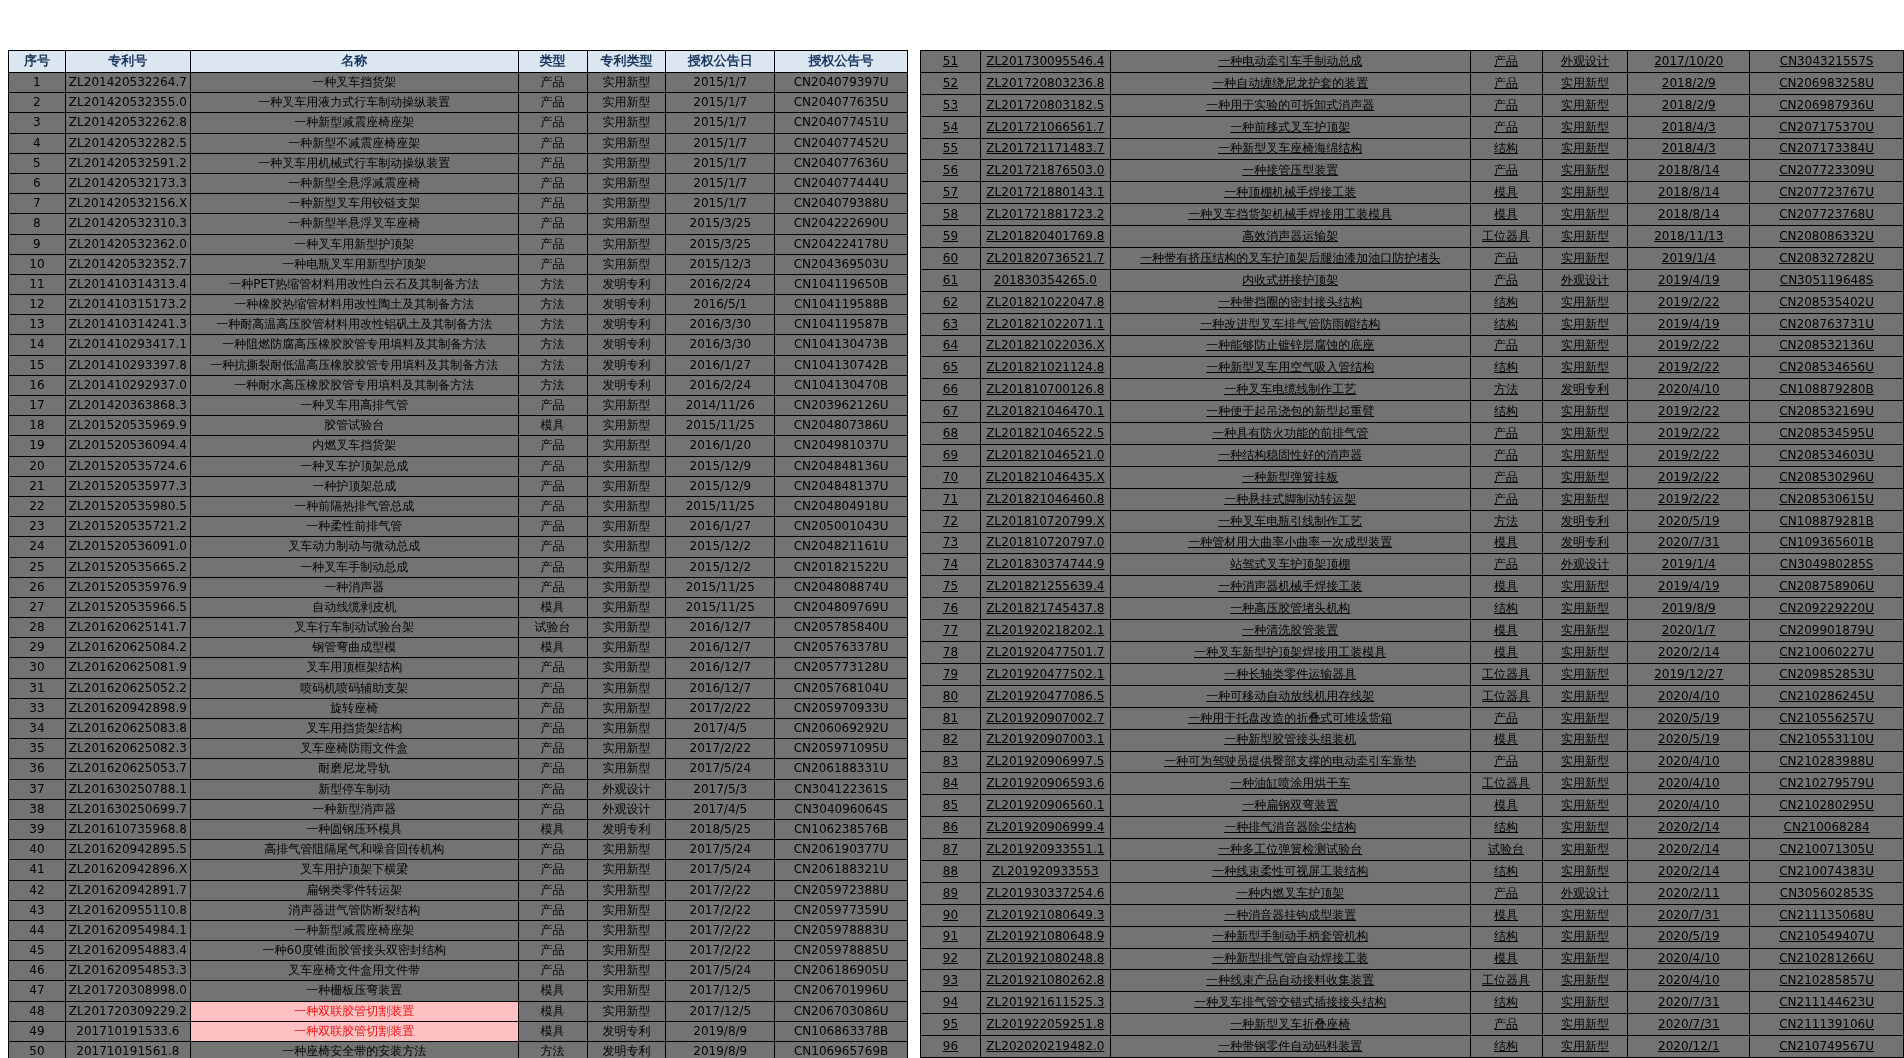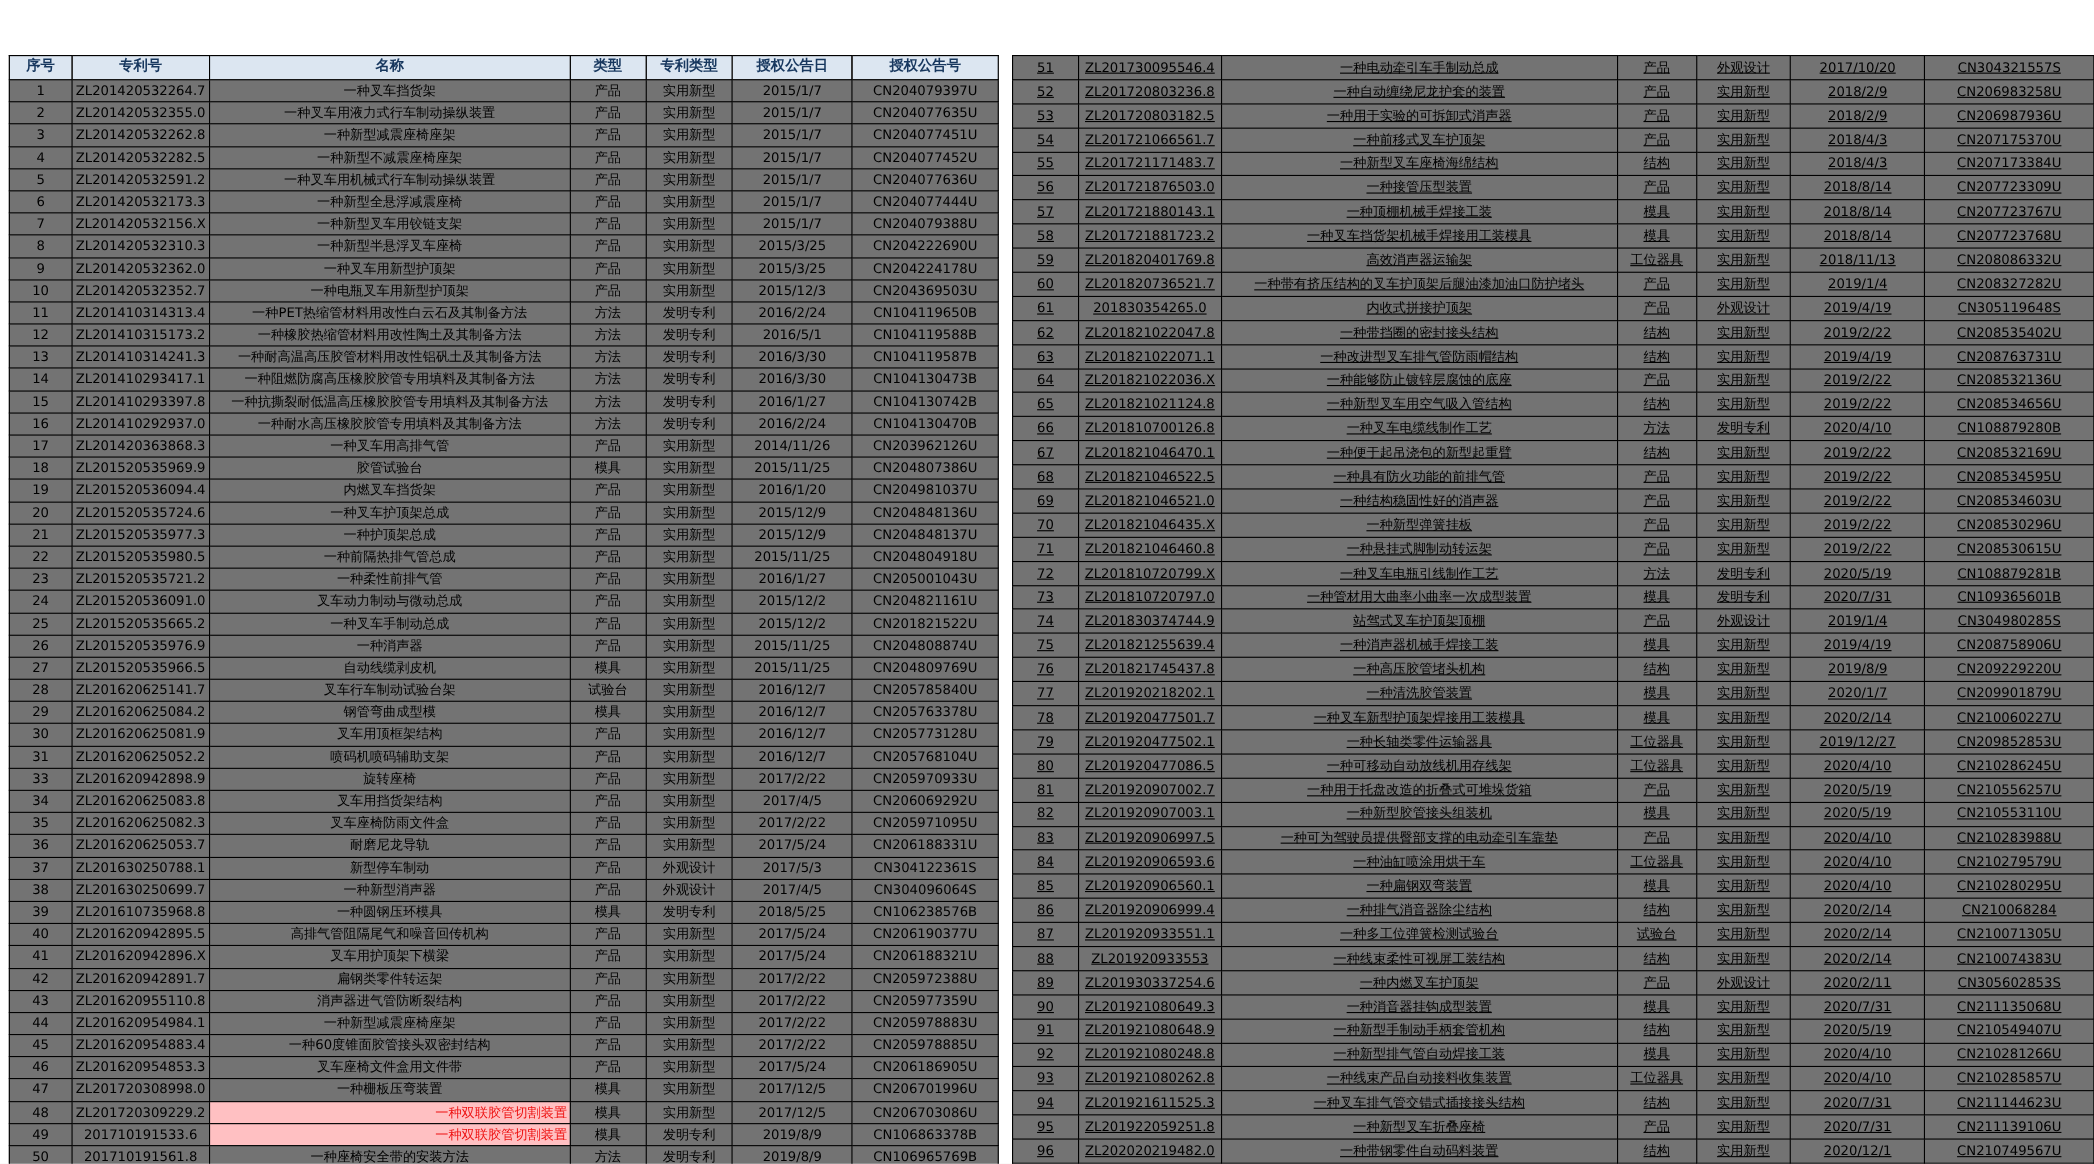--- a/index.html
+++ b/index.html
@@ -5,21 +5,21 @@
   html,body{margin:0;padding:0;background:#fff;width:1904px;height:1058px;overflow:hidden;
     font-family:"DejaVu Sans","Liberation Sans",sans-serif;}
   .wrap{display:flex;align-items:flex-start;padding:10px 0 0 8px;gap:12px;}
   table{border-collapse:collapse;table-layout:fixed;background:#737373;margin-top:40px;}
   td,th{border:1px solid #000;padding:0 2px;text-align:center;vertical-align:middle;
     white-space:nowrap;overflow:hidden;font-size:12px;color:#000;line-height:1.1;}
   thead th{background:#DCE6F1;color:#17375E;font-weight:bold;font-size:13px;height:21px;}
   #left-table tbody tr{height:20.2px;}
   #right-table tbody tr{height:21.9px;text-decoration:underline;}
   td.c-name{font-size:12px;}
-  td.hl{background:#FFC0C2;color:#EE1111;text-align:right;}
+  td.hl{background:#FFC0C2;color:#EE1111;}
   td.c-date{letter-spacing:0;}
 </style>
 </head>
 <body>
 
 <div class="wrap">
 
   <table id="left-table">
     <colgroup>
       <col style="width:57px">

